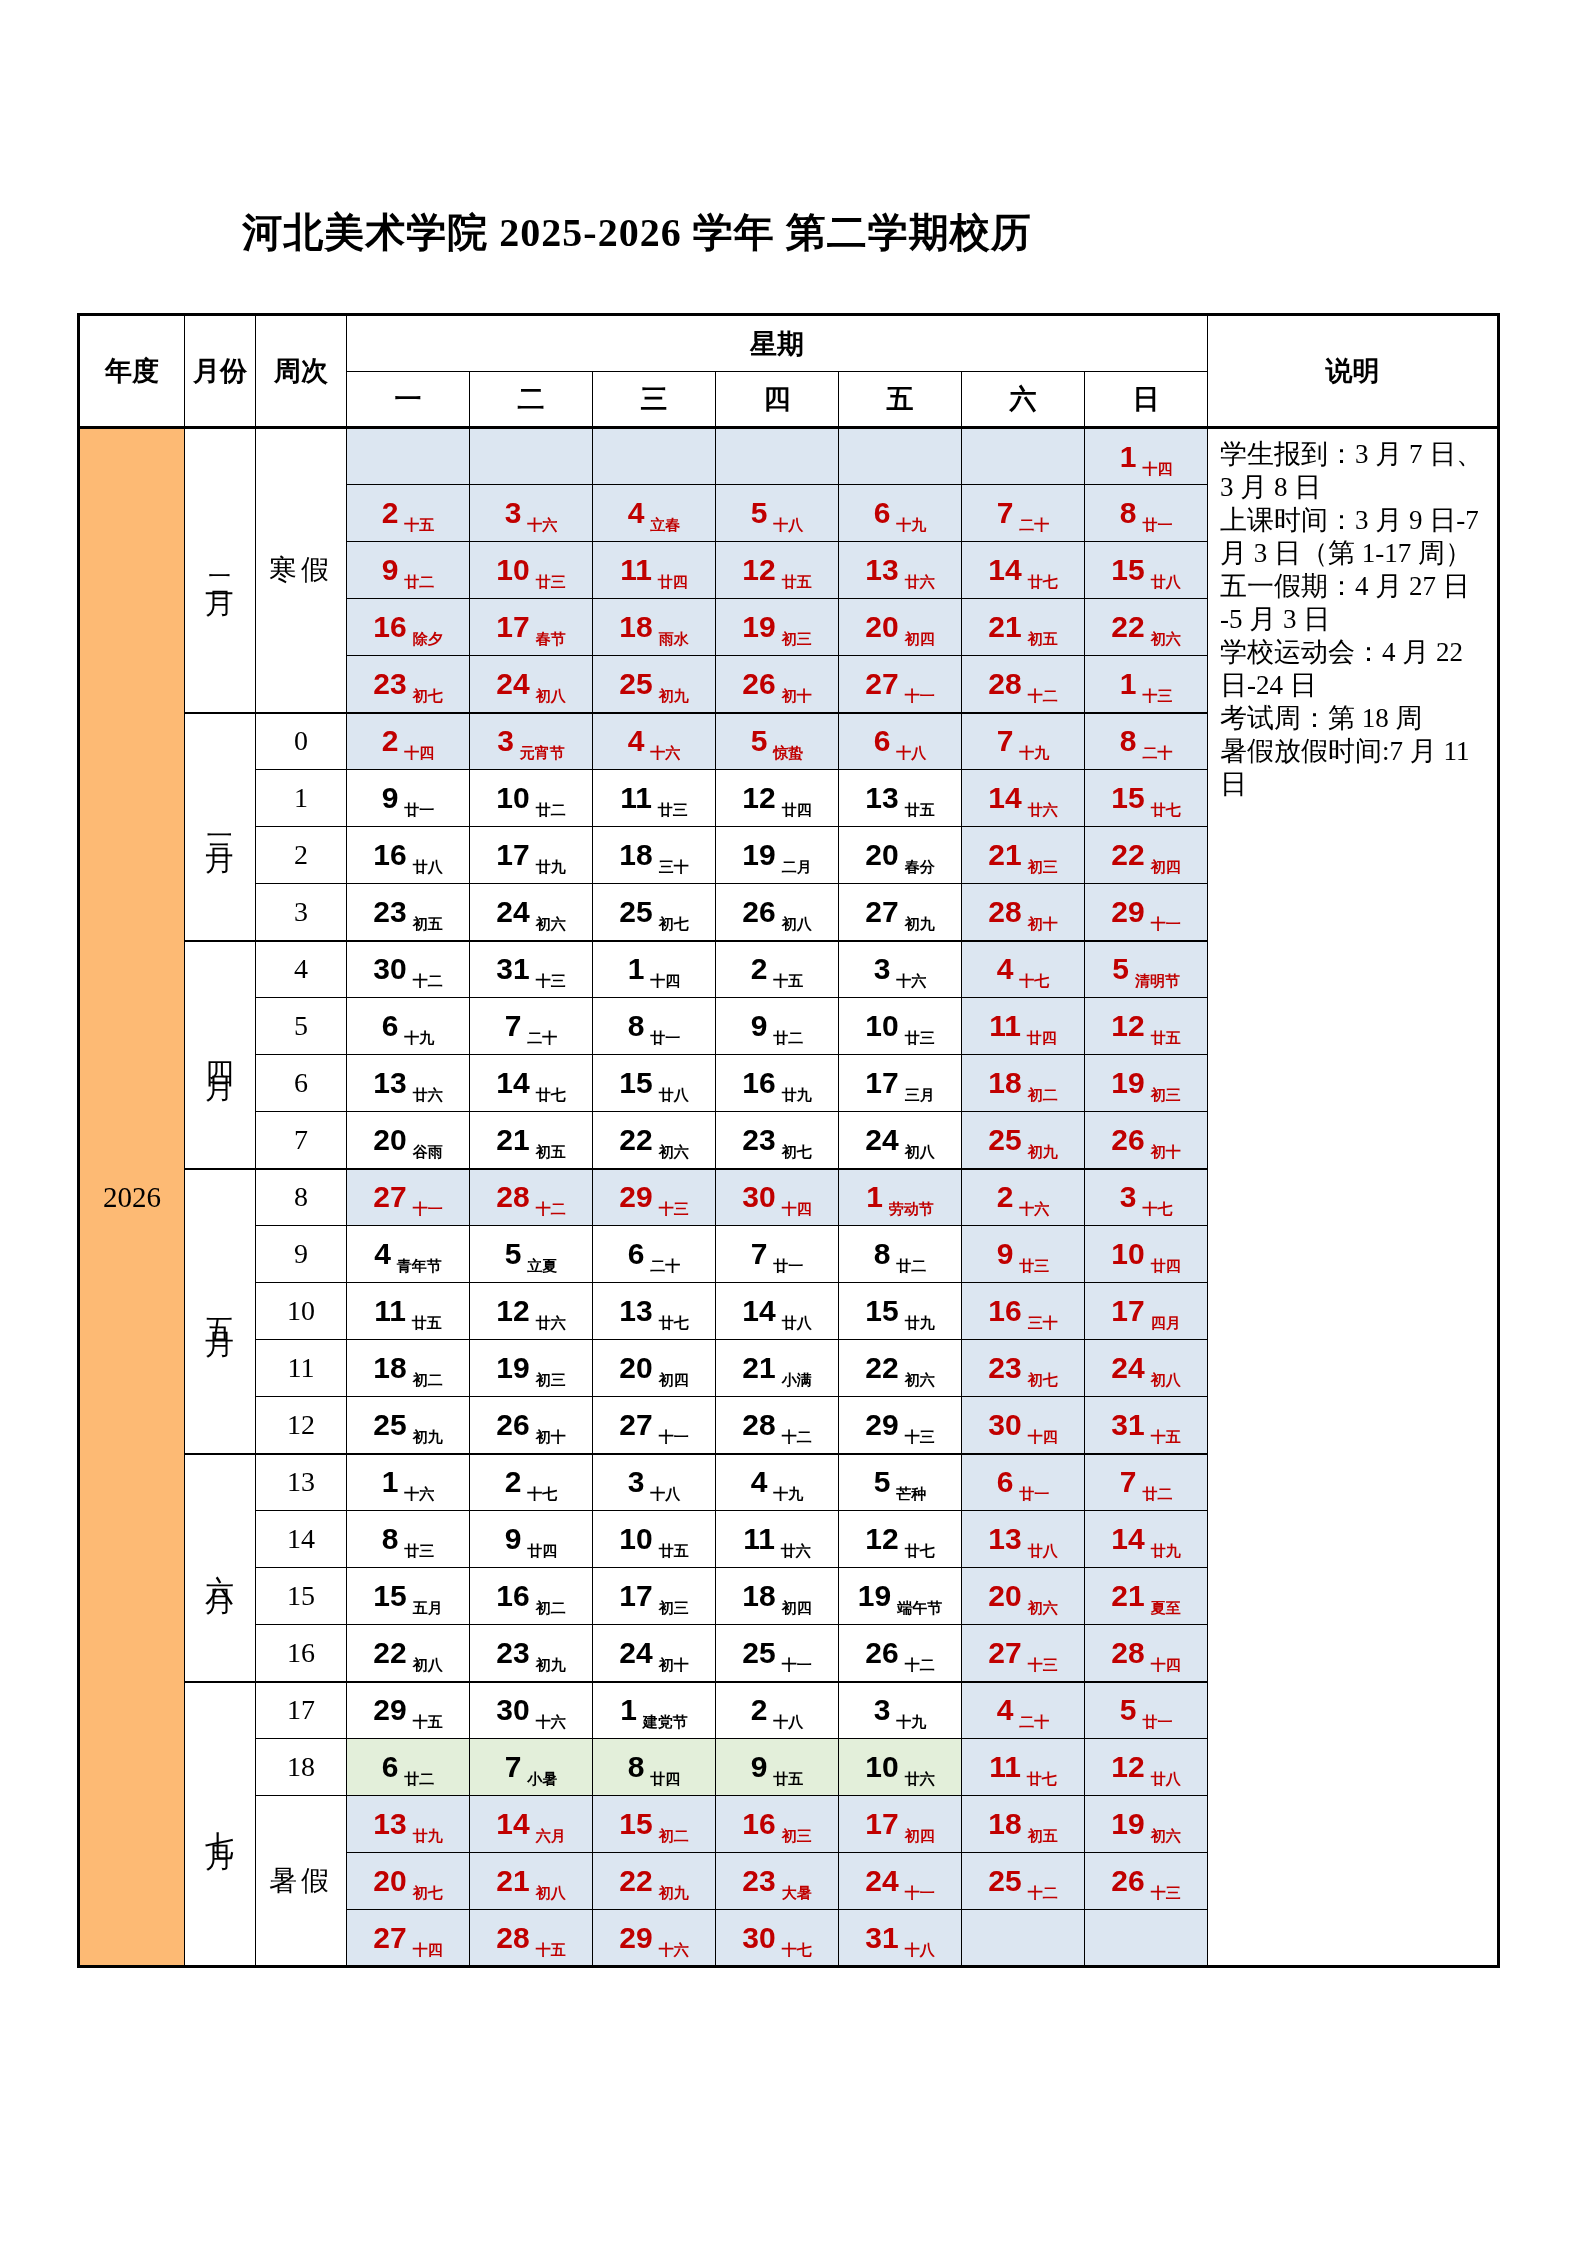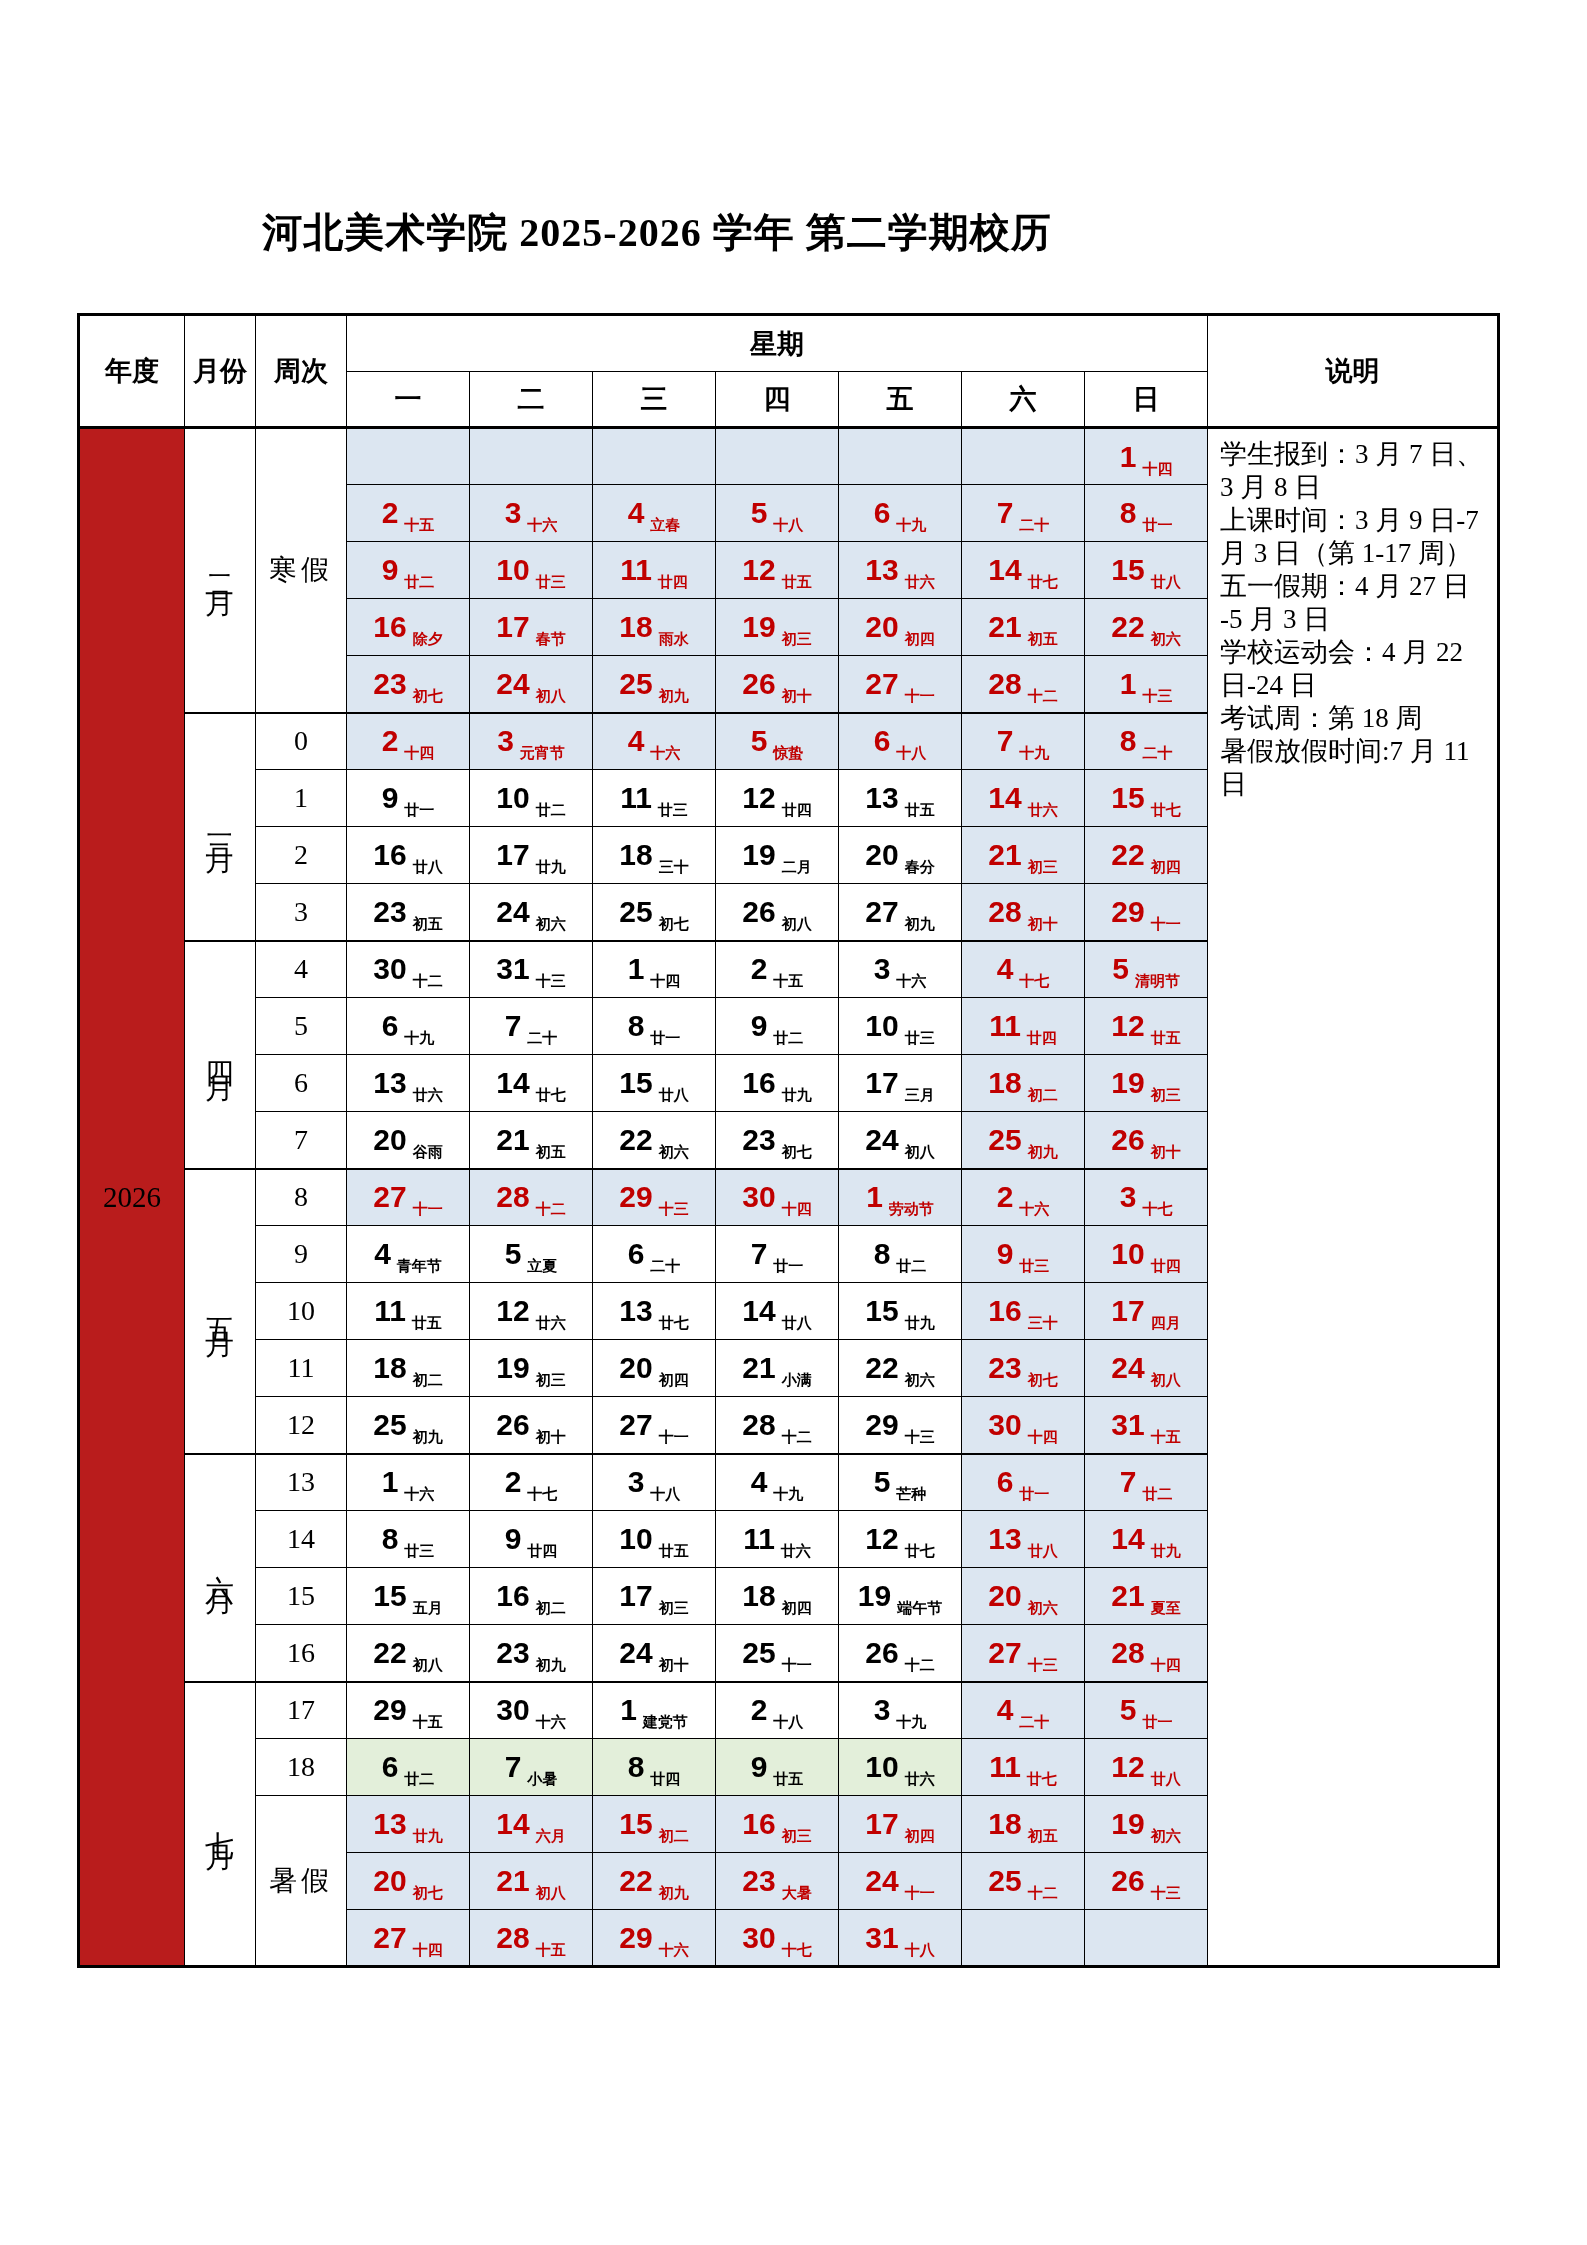--- a/index.html
+++ b/index.html
@@ -10,41 +10,41 @@
     --hol-red:#c00000;
   }
   html,body{margin:0;padding:0;}
   body{
     width:1587px;height:2245px;background:#ffffff;position:relative;
     font-family:var(--serif);color:#000;
   }
   .page-title{
     position:absolute;top:205px;left:0;width:1274px;
     text-align:center;font-size:40px;font-weight:bold;
-    font-family:var(--serif);letter-spacing:1px;white-space:nowrap;padding-left:20px;
+    font-family:var(--serif);letter-spacing:1px;white-space:nowrap;
   }
   table.cal{
     position:absolute;left:77px;top:313px;width:1420px;
     border-collapse:collapse;table-layout:fixed;
     border:3px solid #000;
   }
   .cal td,.cal th{border:1.5px solid #000;padding:0;overflow:hidden;}
   .cal thead tr.grouprow{height:57px;}
   .cal thead tr.dayrow{height:56px;}
   .cal tbody tr{height:57px;}
   .cal thead th{
     font-family:var(--sans);font-weight:bold;font-size:27px;
     background:#fff;text-align:center;vertical-align:middle;
   }
   .cal thead th.hdr-bottom{border-bottom:3px solid #000;}
   .cal thead th.stack{line-height:34px;}
   tr.month-start td{border-top:2.5px solid #000;}
   td.year-cell{
     font-family:var(--serif);font-size:29px;text-align:center;vertical-align:middle;
-    background:#b91c1c;
+    background:#fdba74;
   }
   td.month-cell{text-align:center;vertical-align:middle;background:#fff;}
   .vert{
     writing-mode:vertical-rl;text-orientation:upright;
     font-family:var(--serif);font-size:29px;letter-spacing:14px;
     display:inline-block;
   }
   td.week-cell{
     font-family:var(--serif);font-size:28px;text-align:center;vertical-align:middle;
     background:#fff;

